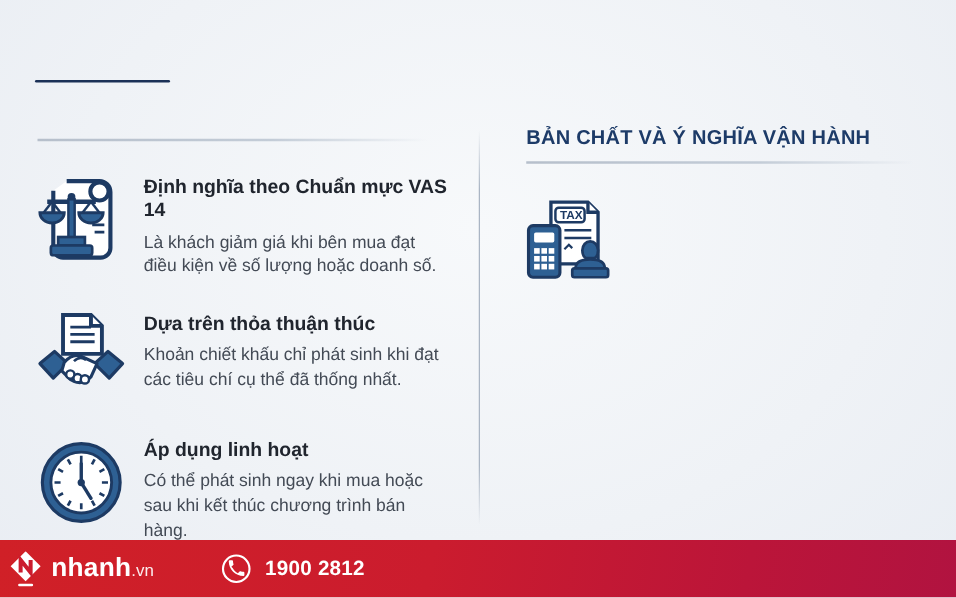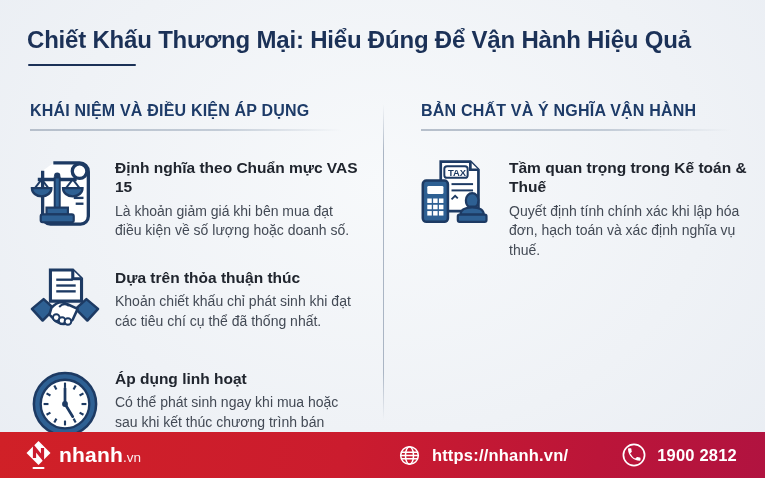--- a/index.html
+++ b/index.html
@@ -47,41 +47,39 @@
     font-size:15.5px; font-weight:bold; color:#20252e; line-height:1.25;
     margin-top:2px; margin-bottom:5px;
   }
   .item-desc { font-size:14px; color:#434a55; line-height:1.4; }
   .col-right .item { gap:18px; }
 
   
   .footer {
     position:absolute; left:0; bottom:0; width:765px; height:46px;
     background:linear-gradient(100deg, #d02027 0%, #cb1c2e 45%, #bb1539 78%, #b11340 100%);
-    display:flex; align-items:center; padding:0 26px; color:#fff;
+    display:flex; align-items:center; padding:0 8px; color:#fff;
   }
   .brand { display:flex; align-items:center; gap:8px; }
   .brand-name { font-size:21px; font-weight:bold; letter-spacing:0.2px; }
   .brand-tld  { font-size:13.5px; opacity:0.92; }
   .footer-group { display:flex; align-items:center; gap:11px; }
   .footer-url   { margin-left:auto; }
   .footer-phone { margin-left:54px; margin-right:2px; }
   .footer-text  { font-size:16.5px; font-weight:bold; letter-spacing:0.2px; }
   .footer-icon svg { display:block; }
 </style>
 </head>
 <body>
 
 <div class="canvas">
 
-  <h1 class="page-title">Chiết Khấu Thương Mại: Hiểu Đúng Để Vận Hành Hiệu Quả</h1>
   <div class="title-underline"></div>
 
   <div class="col col-left">
-    <div class="section-header">KHÁI NIỆM VÀ ĐIỀU KIỆN ÁP DỤNG</div>
     <div class="section-underline"></div>
 
     <div class="item">
       <div class="item-icon">
         <svg viewBox="0 0 72 78" fill="none">
           <path d="M24 7 H51 a9 9 0 0 1 9 9 V62 a8 8 0 0 1 -8 8 H21 a8 8 0 0 1 -8 -8 V15" fill="#fff" stroke="#1d3a63" stroke-width="3.4"></path>
           <circle cx="51" cy="15.5" r="7.5" fill="#fff" stroke="#1d3a63" stroke-width="3.4"></circle>
           <line x1="45" y1="43" x2="55" y2="43" stroke="#1d3a63" stroke-width="2.4"></line>
           <line x1="47" y1="49" x2="55" y2="49" stroke="#1d3a63" stroke-width="2.4"></line>
           <line x1="8" y1="24" x2="48" y2="24" stroke="#1d3a63" stroke-width="3.6"></line>
@@ -91,22 +89,22 @@
           <line x1="12" y1="24" x2="19" y2="33" stroke="#1d3a63" stroke-width="2"></line>
           <path d="M2 33 a10 8.5 0 0 0 20 0 Z" fill="#2e6093" stroke="#1d3a63" stroke-width="2.4"></path>
           <line x1="44" y1="24" x2="37" y2="33" stroke="#1d3a63" stroke-width="2"></line>
           <line x1="44" y1="24" x2="51" y2="33" stroke="#1d3a63" stroke-width="2"></line>
           <path d="M34 33 a10 8.5 0 0 0 20 0 Z" fill="#2e6093" stroke="#1d3a63" stroke-width="2.4"></path>
           <rect x="17" y="53" width="22" height="7" fill="#2e6093" stroke="#1d3a63" stroke-width="2.2"></rect>
           <rect x="11" y="60" width="34" height="8" rx="2" fill="#2e6093" stroke="#1d3a63" stroke-width="2.2"></rect>
         </svg>
       </div>
       <div>
-        <div class="item-title">Định nghĩa theo Chuẩn mực VAS 15</div>
-        <div class="item-desc">Là khoản giảm giá khi bên mua đạt điều kiện về số lượng hoặc doanh số.</div>
+        <div class="item-title">Định nghĩa theo Chuẩn mực VAS 14</div>
+        <div class="item-desc">Là khách giảm giá khi bên mua đạt điều kiện về số lượng hoặc doanh số.</div>
       </div>
     </div>
 
     <div class="item">
       <div class="item-icon">
         <svg viewBox="0 0 72 76" fill="none">
           <path d="M21 3 H44 l9 9 V35 H21 Z" fill="#fff" stroke="#1d3a63" stroke-width="3.2"></path>
           <path d="M44 3 V12 H53" fill="#fff" stroke="#1d3a63" stroke-width="3.2"></path>
           <line x1="27" y1="13" x2="44" y2="13" stroke="#1d3a63" stroke-width="2.4"></line>
           <line x1="27" y1="19" x2="47" y2="19" stroke="#1d3a63" stroke-width="2.4"></line>
@@ -185,53 +183,37 @@
               <rect x="20" y="51" width="5" height="5"></rect>
             <rect x="7" y="58" width="5" height="5"></rect>
               <rect x="13.5" y="58" width="5" height="5"></rect>
               <rect x="20" y="58" width="5" height="5"></rect>
           </g>
           <path d="M50 46 a7 8 0 1 1 14 0 q0 5 -3 7 h-8 q-3 -2 -3 -7 Z" fill="#2e6093" stroke="#1d3a63" stroke-width="2.4"></path>
           <path d="M44 62 q0 -8 13 -8 q13 0 13 8 Z" fill="#2e6093" stroke="#1d3a63" stroke-width="2.4"></path>
           <rect x="41" y="62" width="32" height="8" rx="2" fill="#2e6093" stroke="#1d3a63" stroke-width="2.4"></rect>
         </svg>
       </div>
-      <div>
-        <div class="item-title">Tầm quan trọng trong Kế toán &amp; Thuế</div>
-        <div class="item-desc">Quyết định tính chính xác khi lập hóa đơn, hạch toán và xác định nghĩa vụ thuế.</div>
-      </div>
     </div>
   </div>
 
   <div class="footer">
     <div class="brand">
       <span class="footer-icon">
         <svg width="25" height="29" viewBox="0 0 24 29">
           <path d="M12 0 L24 12 L12 24 L0 12 Z" fill="#fff"></path>
           <path d="M8 17 L8 7 L16 17 L16 7" stroke="#cb1c2e" stroke-width="3.2" fill="none"></path>
           <rect x="6" y="26" width="12" height="2" rx="1" fill="#fff"></rect>
         </svg>
       </span>
       <span>
         <span class="brand-name">nhanh</span><span class="brand-tld">.vn</span>
       </span>
     </div>
 
-    <div class="footer-group footer-url">
-      <span class="footer-icon">
-        <svg width="23" height="23" viewBox="0 0 24 24" fill="none" stroke="#fff" stroke-width="1.6">
-          <circle cx="12" cy="12" r="9.2"></circle>
-          <ellipse cx="12" cy="12" rx="4.2" ry="9.2"></ellipse>
-          <line x1="3.4" y1="8.6" x2="20.6" y2="8.6"></line>
-          <line x1="3.4" y1="15.4" x2="20.6" y2="15.4"></line>
-          <line x1="2.8" y1="12" x2="21.2" y2="12"></line>
-        </svg>
-      </span>
-      <span class="footer-text">https://nhanh.vn/</span>
-    </div>
 
     <div class="footer-group footer-phone">
       <span class="footer-icon">
         <svg width="24" height="24" viewBox="0 0 24 24">
           <circle cx="12" cy="12" r="10.6" fill="none" stroke="#fff" stroke-width="1.7"></circle>
           <path d="M9.1 11.4c.9 1.8 2.4 3.3 4.2 4.2l1.4-1.4c.2-.2.5-.3.7-.2.8.3 1.6.4 2.4.4.4 0 .7.3.7.7v1.9c0 .4-.3.7-.7.7-6.5 0-11.8-5.3-11.8-11.8 0-.4.3-.7.7-.7h2c.4 0 .7.3.7.7 0 .9.1 1.7.4 2.4.1.2 0 .5-.2.7l-1.5 1.4z" fill="#fff"></path>
         </svg>
       </span>
       <span class="footer-text">1900 2812</span>
     </div>

